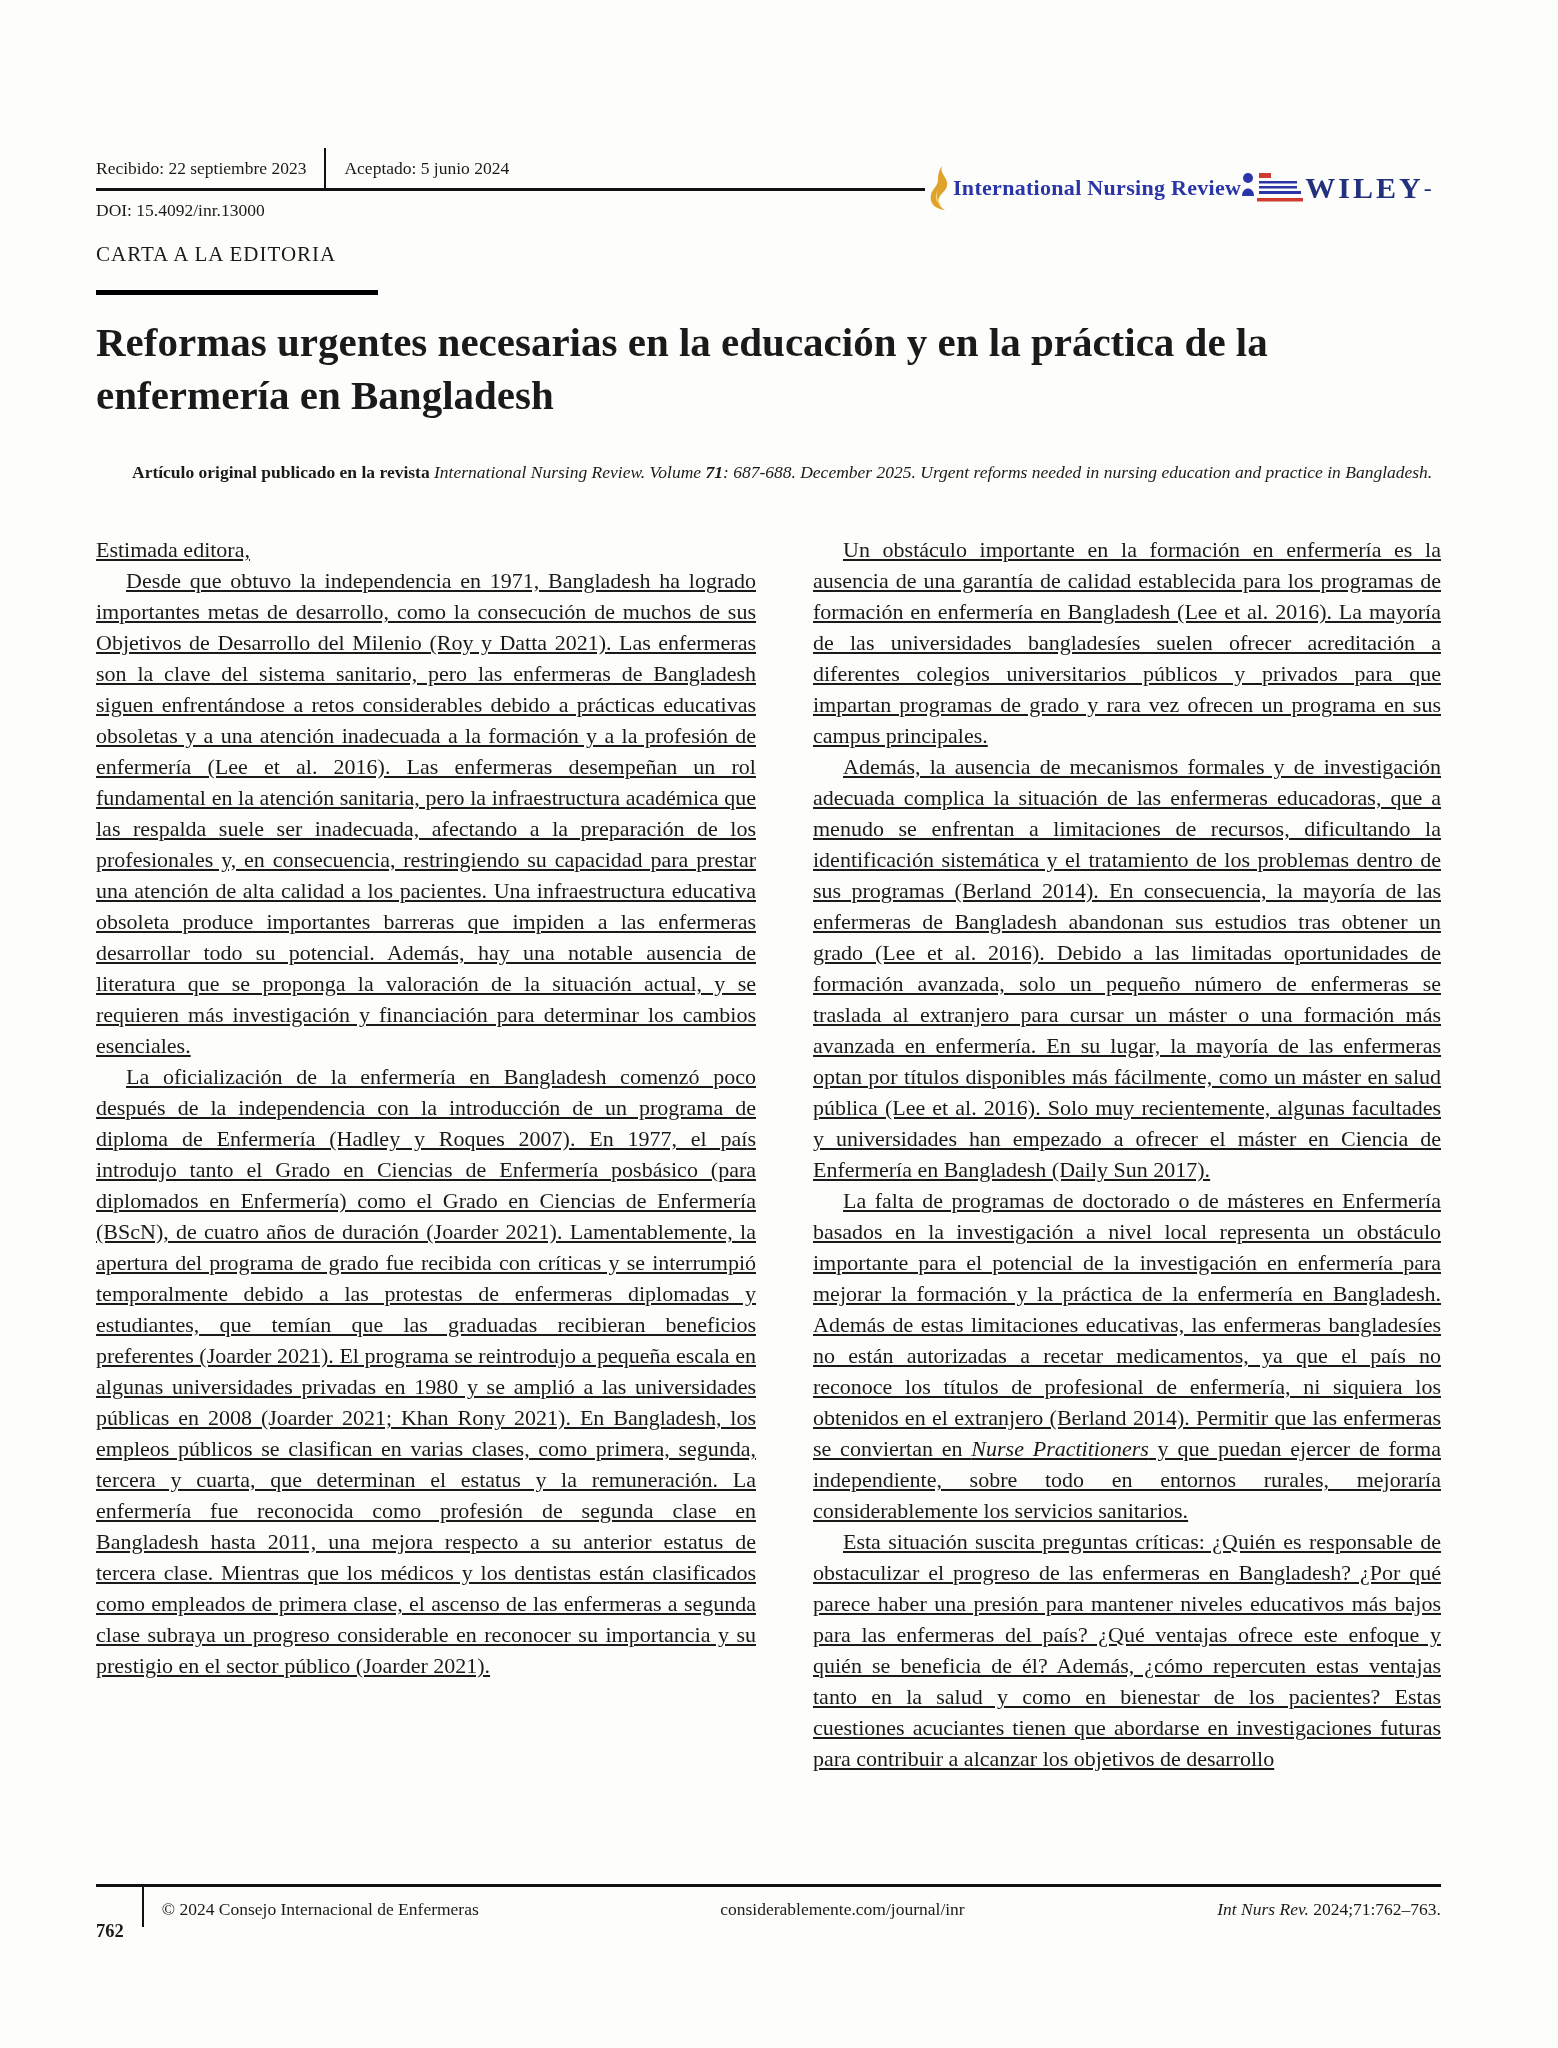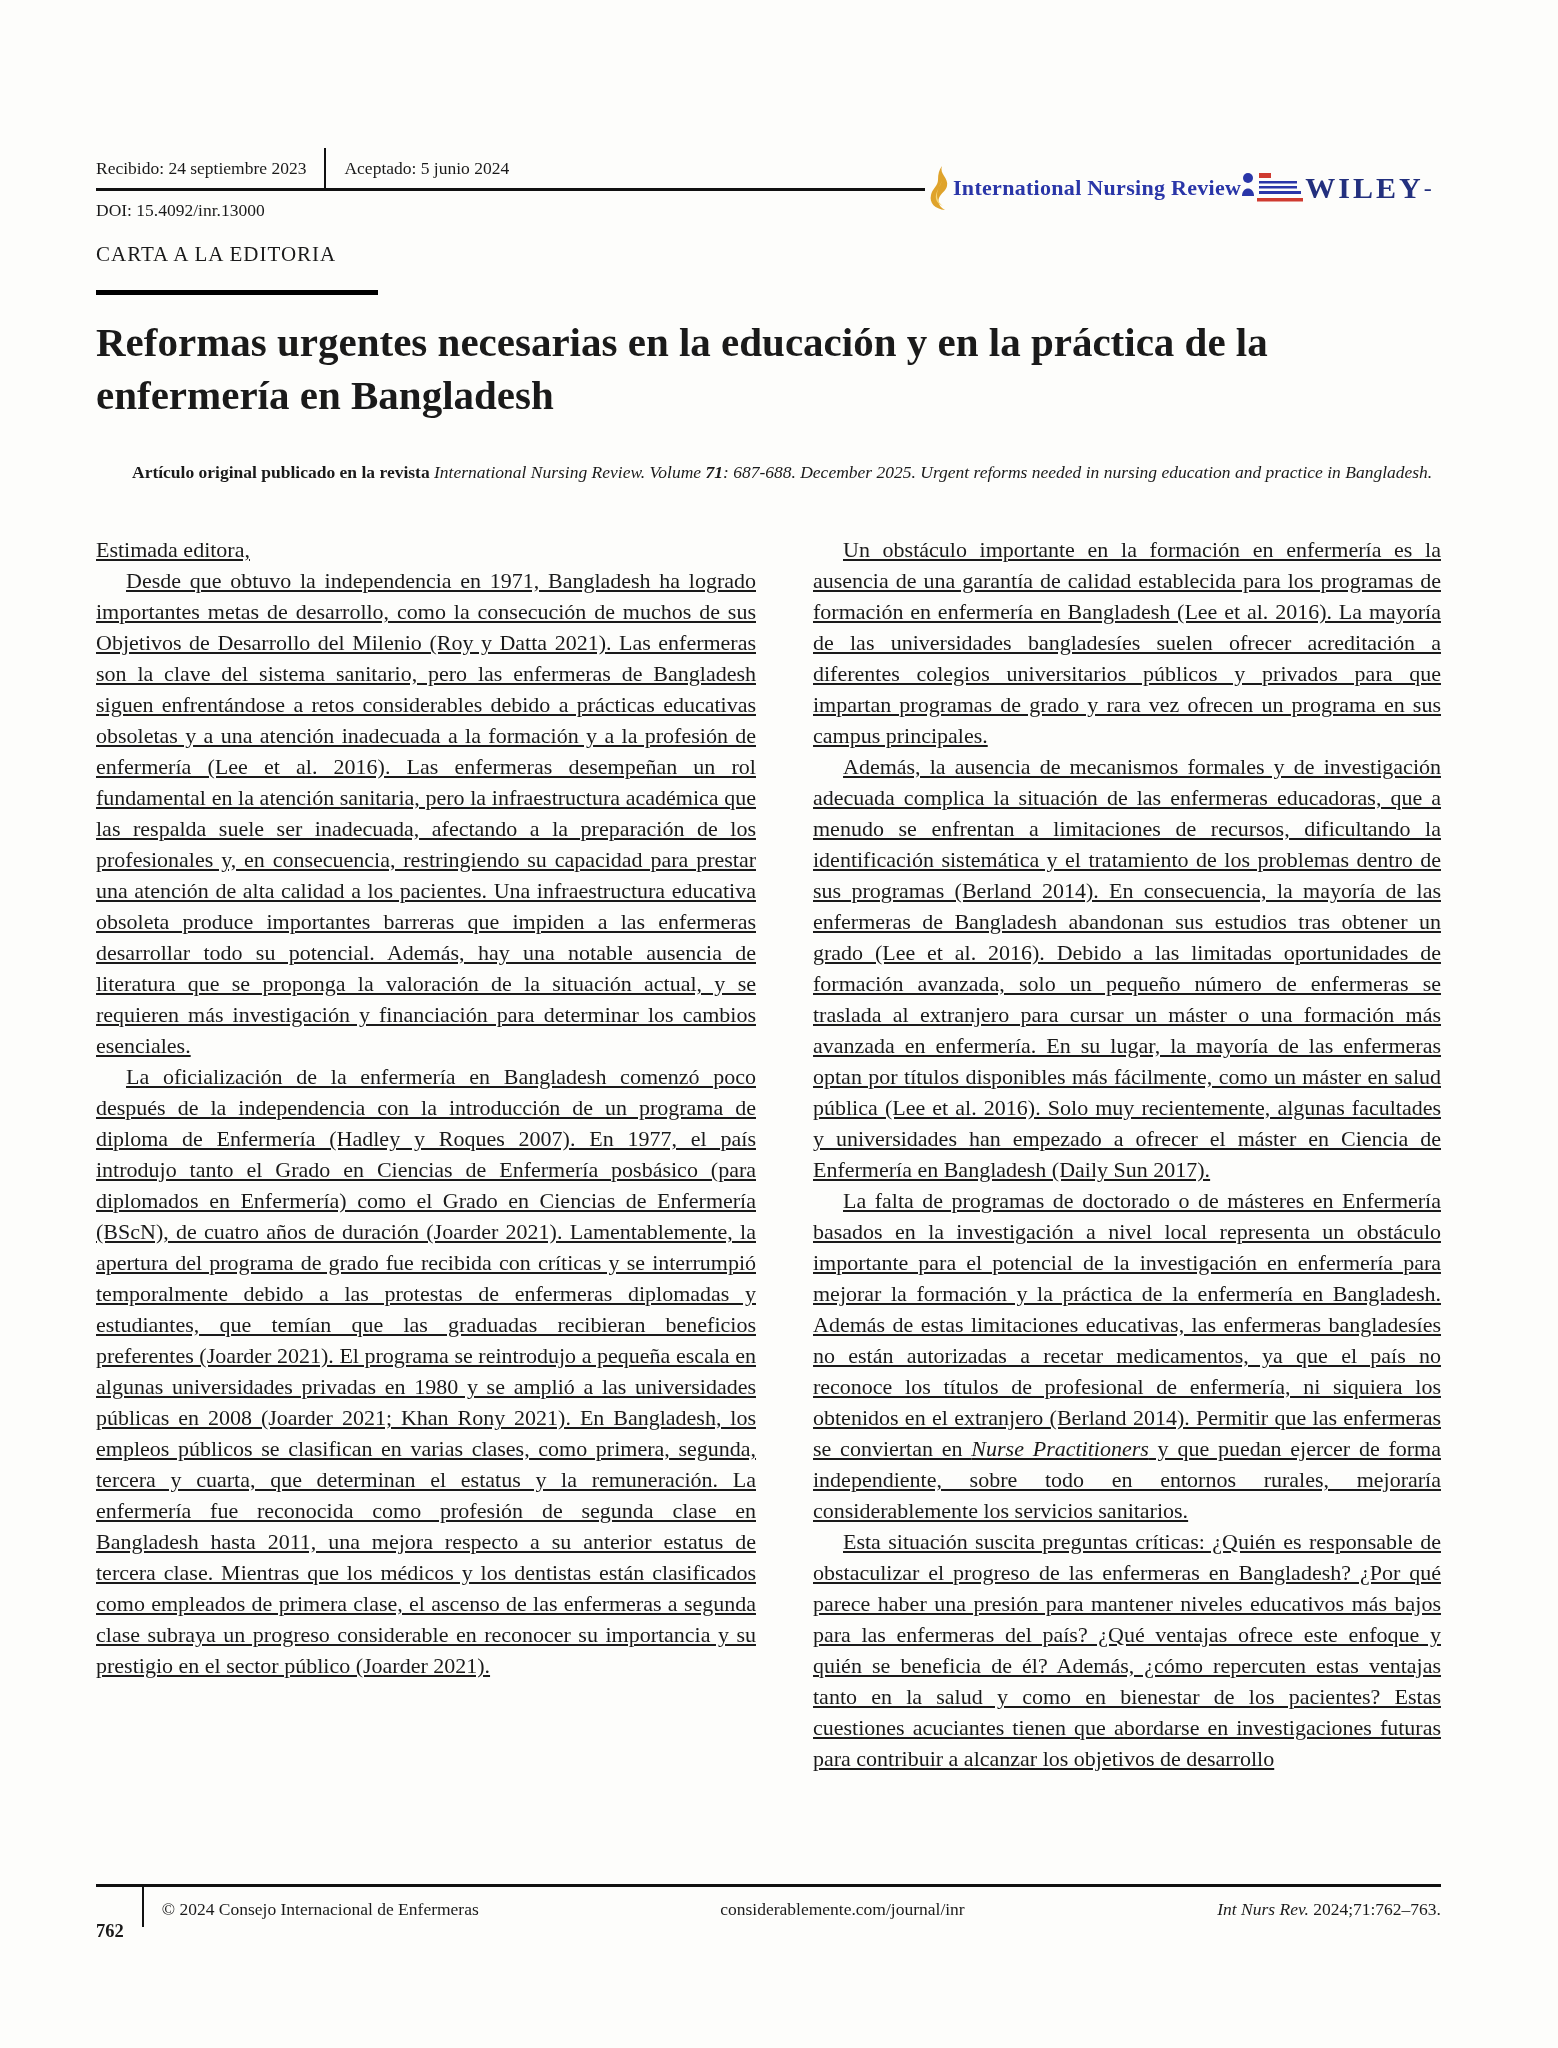--- a/index.html
+++ b/index.html
@@ -75,21 +75,21 @@
   .fdiv{width:2px;height:40px;background:#111;margin:0 18px;align-self:flex-start;}
   .furl{flex:1;text-align:center;}
   .fcite{white-space:nowrap;margin-left:11px;}
 </style>
 </head>
 <body>
 
 <div class="page">
 
   <div class="dates-row">
-    <span class="date-item">Recibido: 24 septiembre 2023</span>
+    <span class="date-item">Recibido: 22 septiembre 2023</span>
     <span class="vdiv"></span>
     <span class="date-item">Aceptado: 5 junio 2024</span>
   </div>
   <div class="header-rule"></div>
   <div class="doi">DOI: 15.4092/inr.13000</div>
 
   <div class="brand">
     <svg width="24" height="44" viewBox="0 0 24 44" aria-hidden="true">
       <path class="flame-outer" d="M13 0 C10 8 20 12 18 20 C17 25 12 27 10 32 C8 37 12 42 16 44 C6 43 0 37 2 29 C3 23 9 20 9 14 C9 8 10 4 13 0 Z"></path>
       <path class="flame-inner" d="M13 14 C12 19 8 23 8 29 C8 34 11 38 14 40 C9 38 6 34 7 29 C8 23 12 20 13 14 Z"></path>

